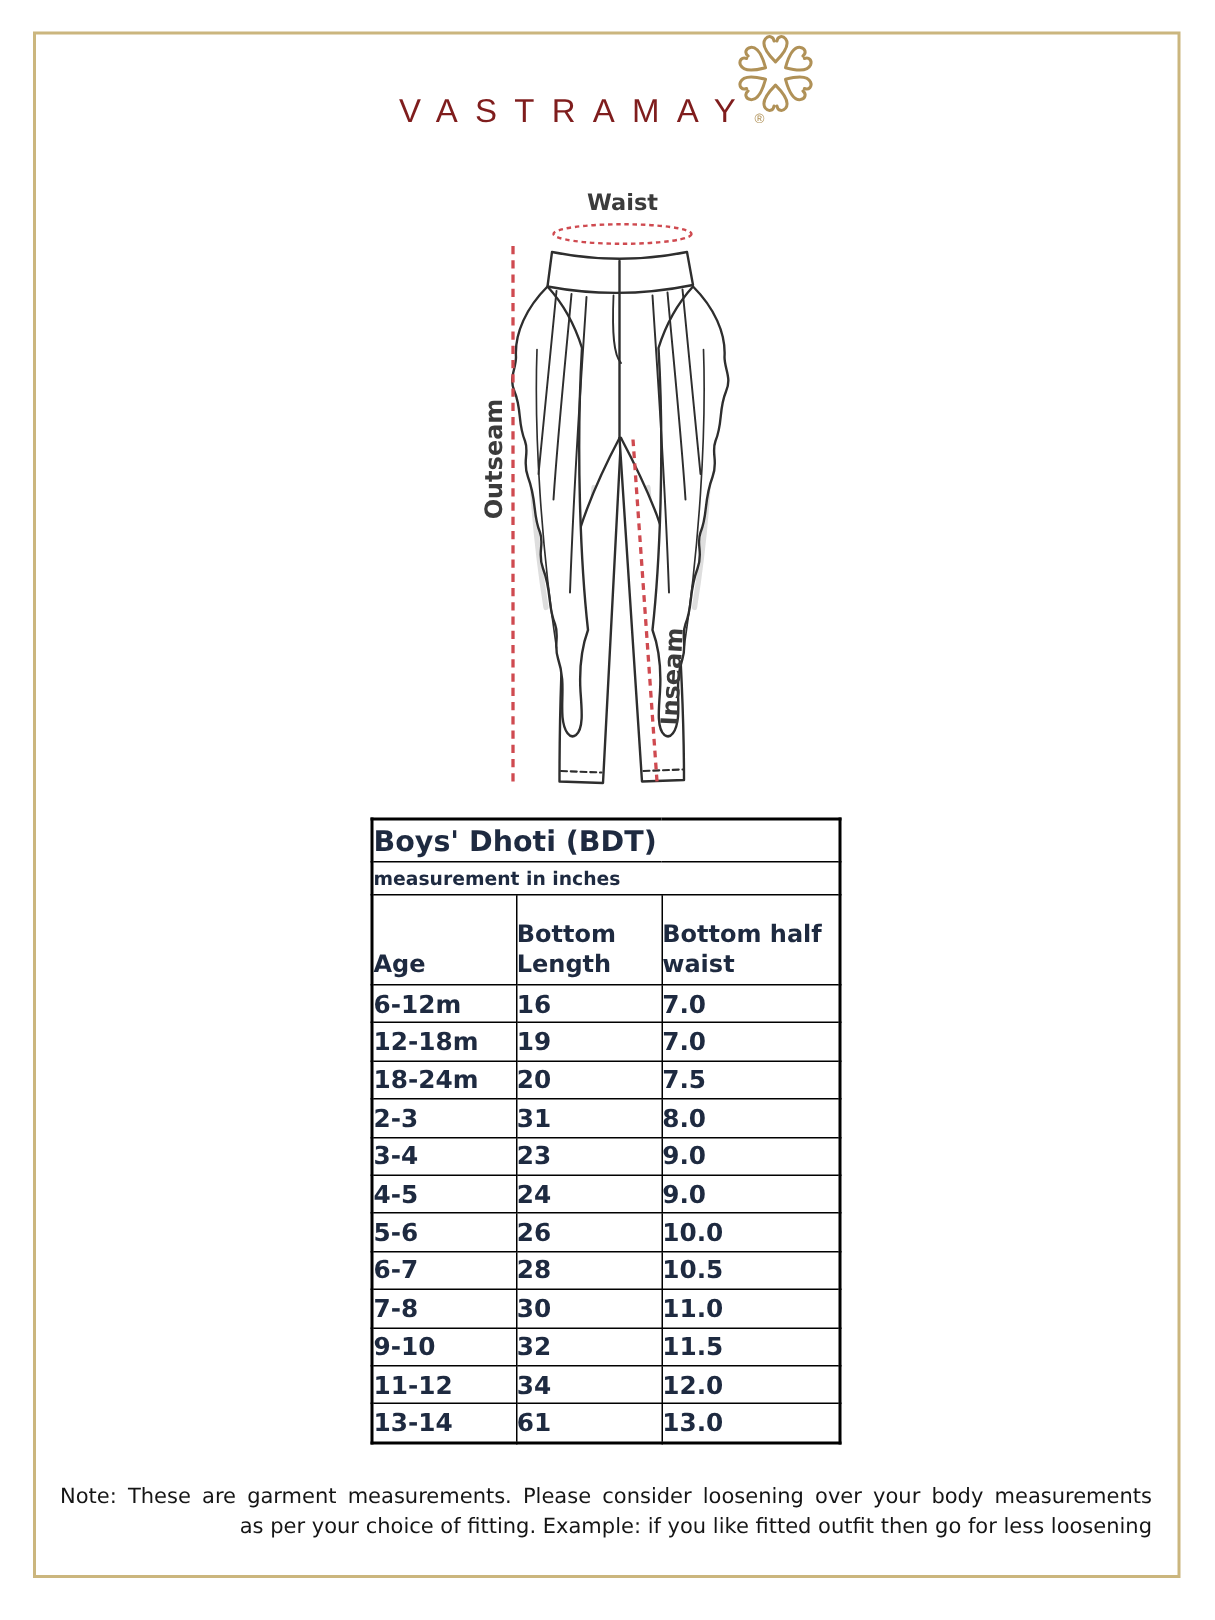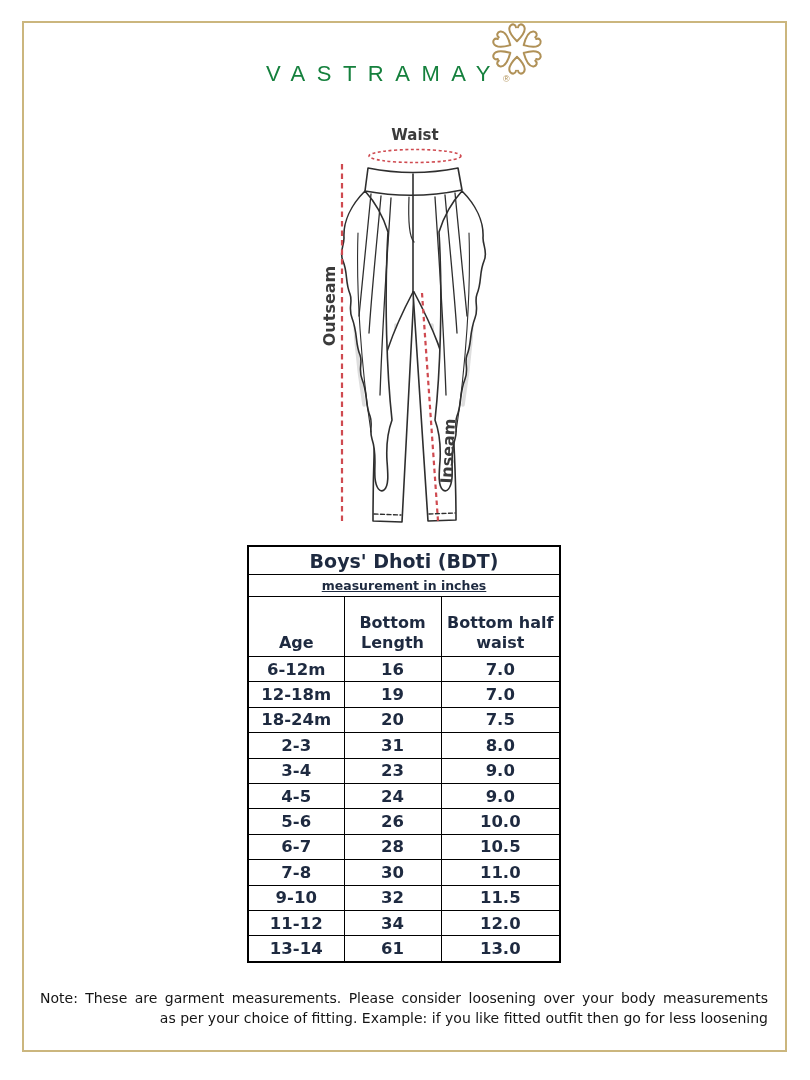--- a/index.html
+++ b/index.html
@@ -8,21 +8,21 @@
     font-family:"DejaVu Sans",sans-serif;overflow:hidden;
   }
   .frame{
     position:absolute;left:22px;top:21px;width:761px;height:1027px;
     border:2px solid #cbb67e;
   }
   
   .brand{
     position:absolute;left:266px;top:61px;
     font-family:"Liberation Sans",sans-serif;
-    font-size:22px;font-weight:400;letter-spacing:11.5px;color:#15803d;
+    font-size:22px;font-weight:400;letter-spacing:11.5px;color:#7f1d1d;
     white-space:nowrap;
   }
   .ornament{position:absolute;left:489px;top:23px;}
   .regmark{
     position:absolute;left:503px;top:74px;font-size:9px;color:#b09157;
     font-family:"Liberation Sans",sans-serif;
   }
   
   .sketch{position:absolute;left:325px;top:140px;}
   .diag-label{
@@ -31,23 +31,23 @@
   }
   .waist-label{left:383px;top:126px;width:64px;text-align:center;}
   .outseam-label{left:329px;top:306px;transform:translate(-50%,-50%) rotate(-90deg);font-size:16px;}
   .inseam-label{left:448px;top:451px;transform:translate(-50%,-50%) rotate(-87deg);font-size:16px;}
   
   table.size{
     position:absolute;left:247px;top:545px;width:312px;
     border-collapse:collapse;table-layout:fixed;
     border:2.4px solid #000;color:#1e2a40;
   }
-  table.size td{border:1.7px solid #000;padding:0;text-align:center;vertical-align:middle;}
+  table.size td{border:1.7px solid #000;padding:0;text-align:left;vertical-align:middle;}
   td.t-title{height:27px;font-size:19px;font-weight:bold;}
-  td.t-unit{height:21px;font-size:12.5px;font-weight:bold;text-align:right;padding-right:4px;text-decoration:underline;}
+  td.t-unit{height:21px;font-size:12.5px;font-weight:bold;text-align:right;padding-right:4px;}
   tr.head td{height:56px;font-size:16px;font-weight:bold;line-height:20px;vertical-align:bottom;padding-bottom:3px;}
   tr.data td{height:24.4px;font-size:16.5px;font-weight:bold;}
   
   .note{
     position:absolute;left:40px;top:972px;width:728px;color:#151515;
     font-size:14px;line-height:20px;font-family:"DejaVu Sans",sans-serif;
   }
   .note .l1{text-align:justify;text-align-last:justify;margin-top:16px;}
   .note .l2{text-align:right;}
 </style>

